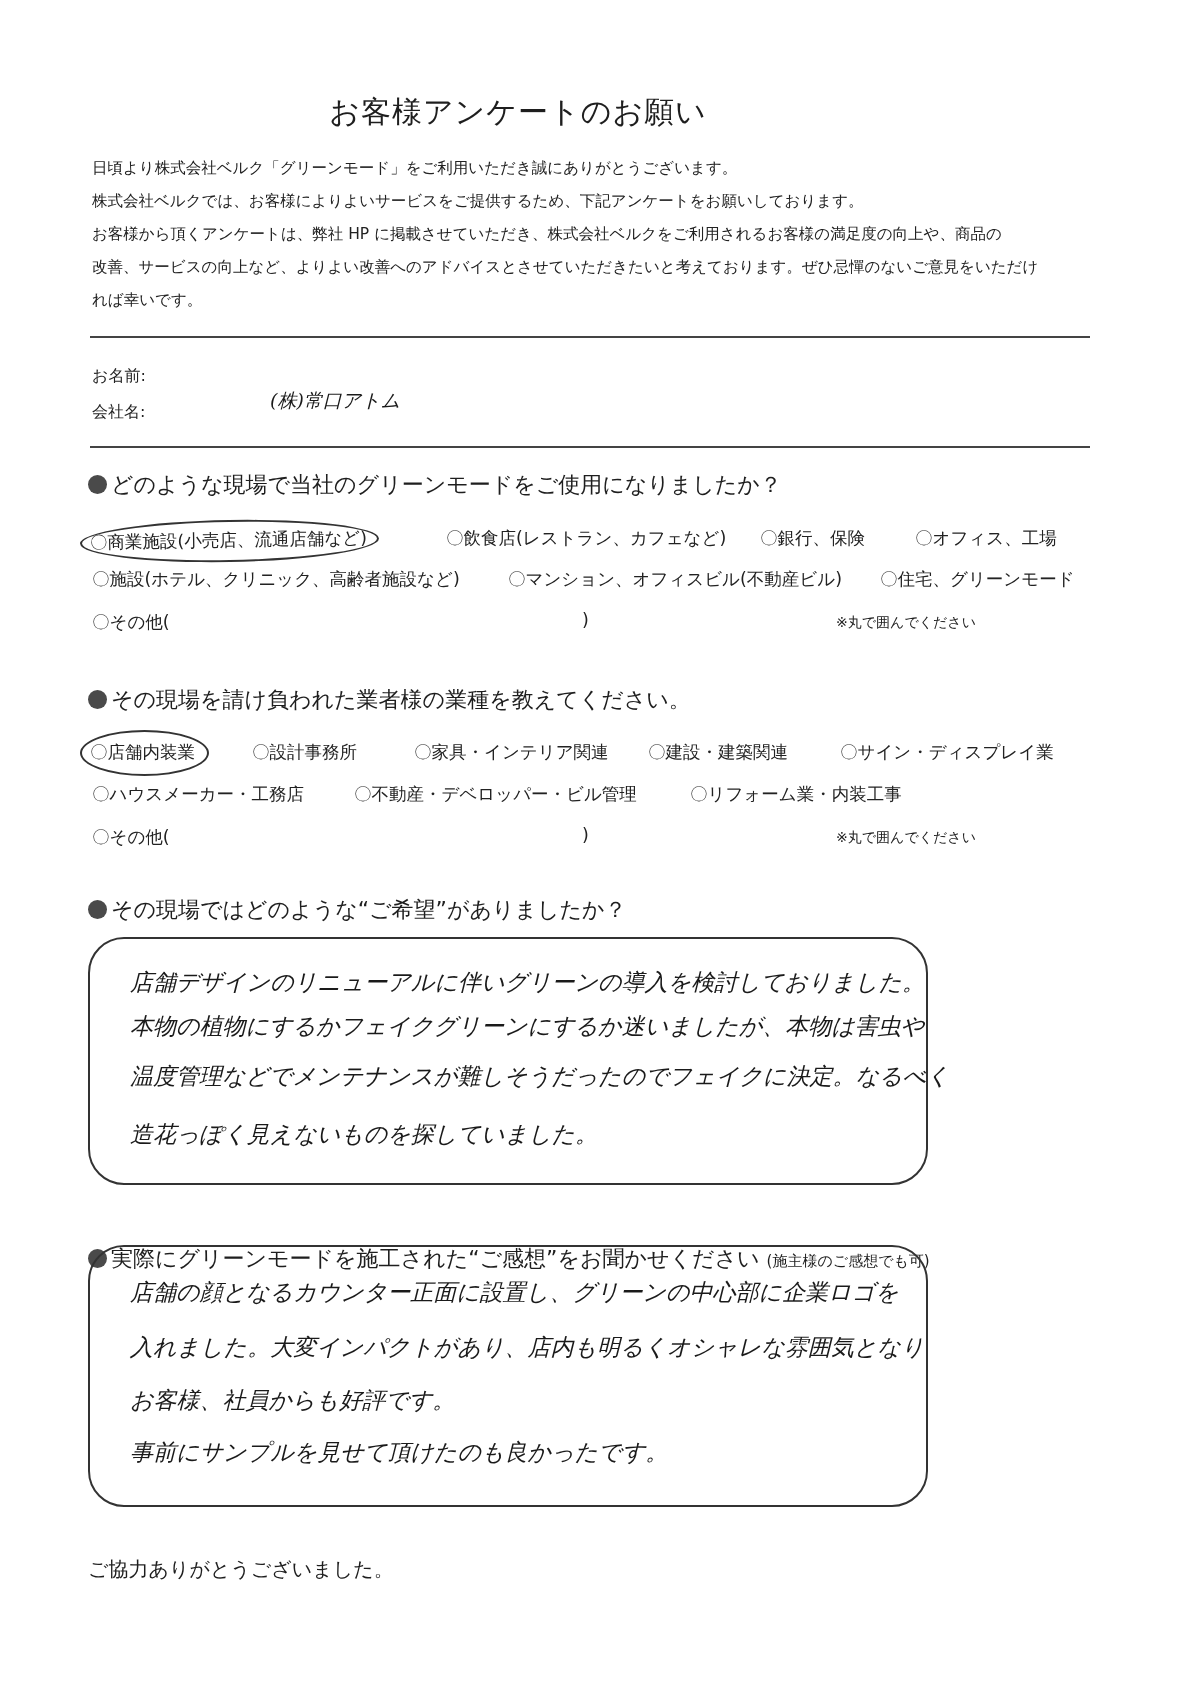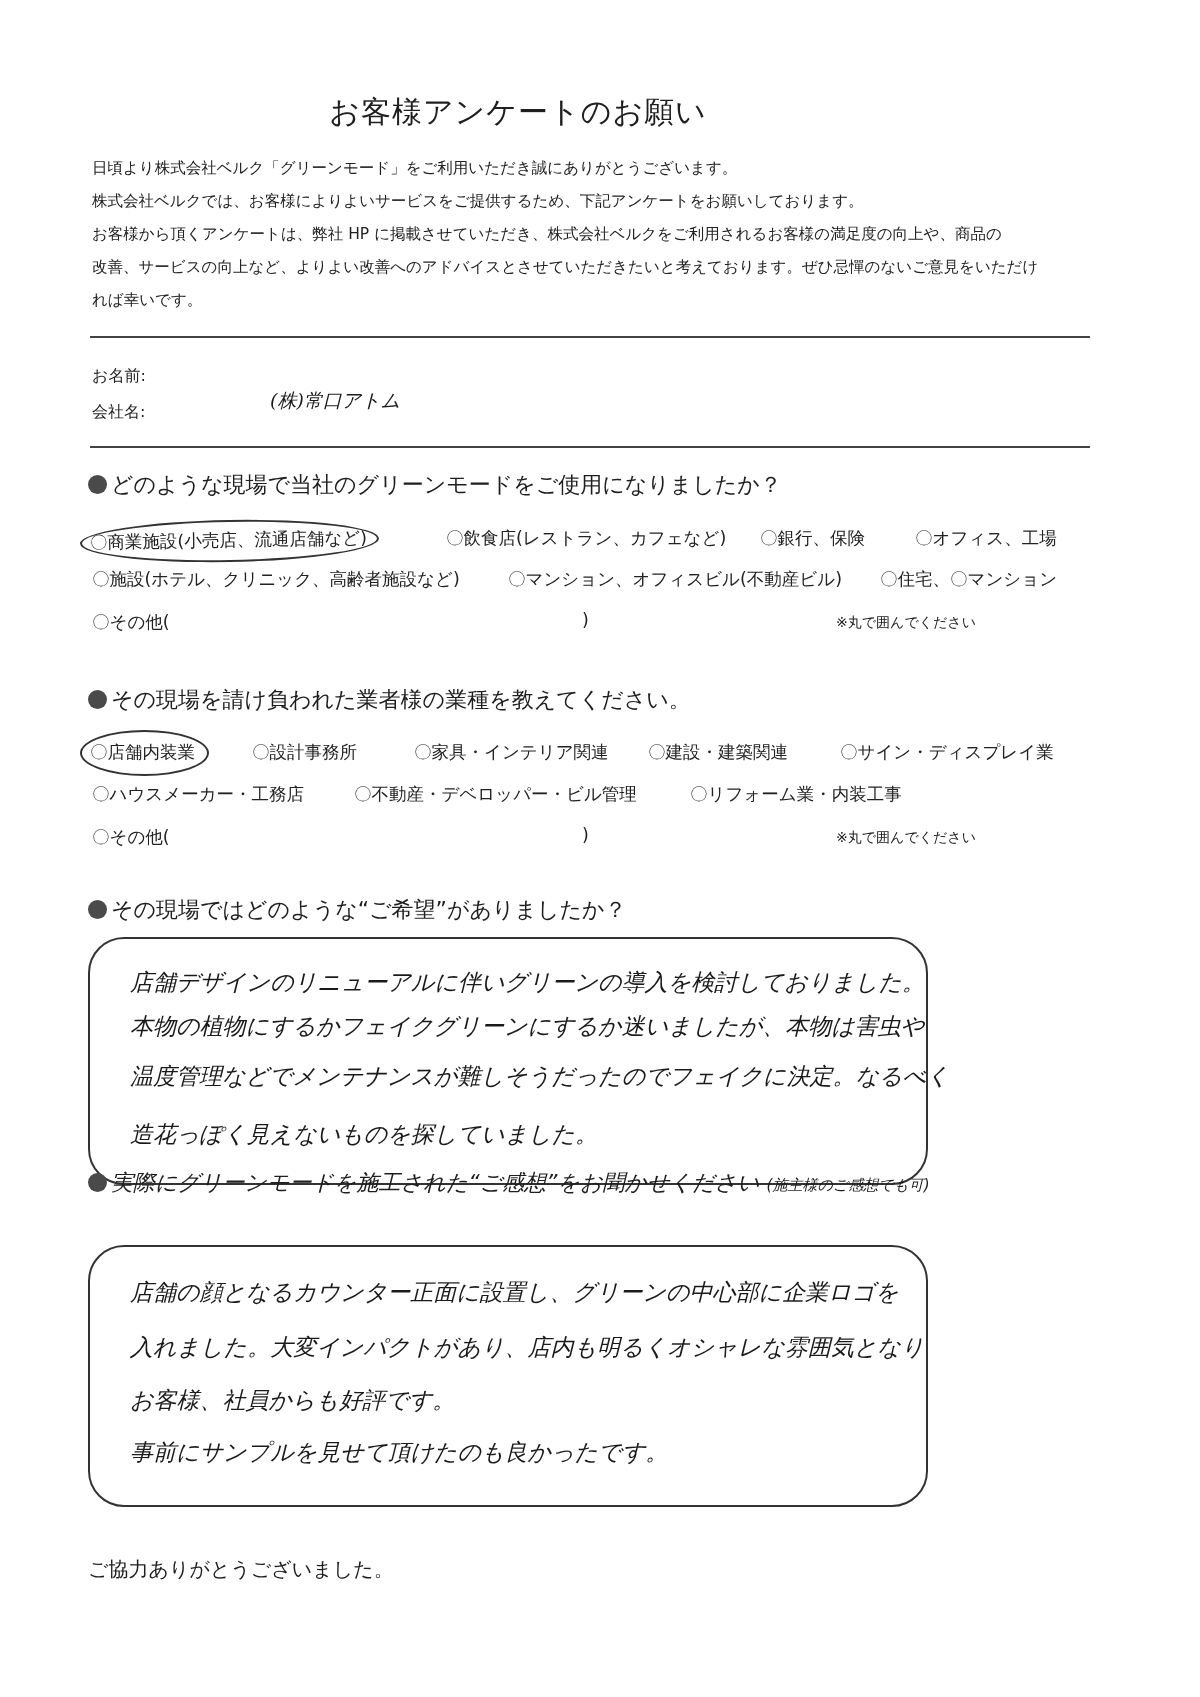--- a/index.html
+++ b/index.html
@@ -47,21 +47,21 @@
 
 <div class="abs qhead" style="top:470px;">
   <span class="dot"></span><span>どのような現場で当社のグリーンモードをご使用になりましたか？</span>
 </div>
 <div class="abs opt circled" style="left:80px; top:520px; padding:6px 10px 8px 8px; transform:rotate(-1deg);">〇商業施設(小売店、流通店舗など)</div>
 <div class="abs opt" style="left:446px; top:526px;">〇飲食店(レストラン、カフェなど)</div>
 <div class="abs opt" style="left:760px; top:526px;">〇銀行、保険</div>
 <div class="abs opt" style="left:915px; top:526px;">〇オフィス、工場</div>
 <div class="abs opt" style="left:92px; top:567px;">〇施設(ホテル、クリニック、高齢者施設など)</div>
 <div class="abs opt" style="left:508px; top:567px;">〇マンション、オフィスビル(不動産ビル)</div>
-<div class="abs opt" style="left:880px; top:567px;">〇住宅、〇マンション</div>
+<div class="abs opt" style="left:880px; top:567px;">〇住宅、グリーンモード</div>
 <div class="abs opt" style="left:92px; top:610px;">〇その他(</div>
 <div class="abs opt" style="left:582px; top:610px;">)</div>
 <div class="abs note" style="left:836px; top:614px;">※丸で囲んでください</div>
 
 <div class="abs qhead" style="top:685px;">
   <span class="dot"></span><span>その現場を請け負われた業者様の業種を教えてください。</span>
 </div>
 <div class="abs opt circled" style="left:80px; top:730px; padding:8px 12px 10px 8px;">〇店舗内装業</div>
 <div class="abs opt" style="left:252px; top:740px;">〇設計事務所</div>
 <div class="abs opt" style="left:414px; top:740px;">〇家具・インテリア関連</div>
@@ -77,21 +77,21 @@
 <div class="abs qhead" style="top:895px;">
   <span class="dot"></span><span>その現場ではどのような“ご希望”がありましたか？</span>
 </div>
 <div class="abs box" style="top:937px; height:248px;">
   <div class="abs hand hline" style="left:40px; top:28px;">店舗デザインのリニューアルに伴いグリーンの導入を検討しておりました。</div>
   <div class="abs hand hline" style="left:40px; top:72px;">本物の植物にするかフェイクグリーンにするか迷いましたが、本物は害虫や</div>
   <div class="abs hand hline" style="left:40px; top:122px;">温度管理などでメンテナンスが難しそうだったのでフェイクに決定。なるべく</div>
   <div class="abs hand hline" style="left:40px; top:180px;">造花っぽく見えないものを探していました。</div>
 </div>
 
-<div class="abs qhead" style="top:1168px;font-style:italic;">
+<div class="abs qhead" style="top:1244px;">
   <span class="dot"></span><span>実際にグリーンモードを施工された“ご感想”をお聞かせください</span>
   <span class="sub">(施主様のご感想でも可)</span>
 </div>
 <div class="abs box" style="top:1245px; height:262px;">
   <div class="abs hand hline" style="left:40px; top:30px;">店舗の顔となるカウンター正面に設置し、グリーンの中心部に企業ロゴを</div>
   <div class="abs hand hline" style="left:40px; top:85px;">入れました。大変インパクトがあり、店内も明るくオシャレな雰囲気となり</div>
   <div class="abs hand hline" style="left:40px; top:138px;">お客様、社員からも好評です。</div>
   <div class="abs hand hline" style="left:40px; top:190px;">事前にサンプルを見せて頂けたのも良かったです。</div>
 </div>
 

